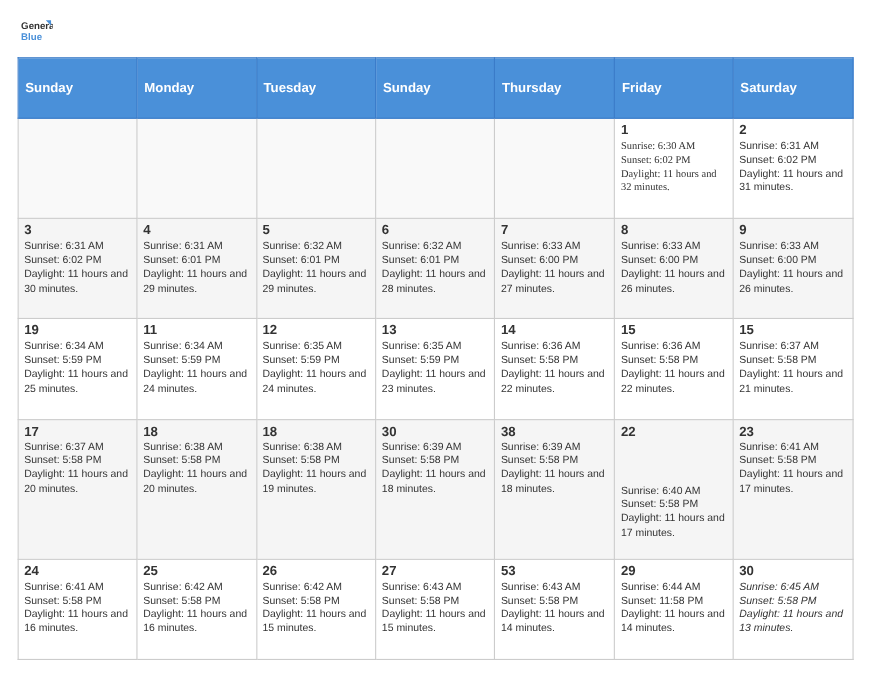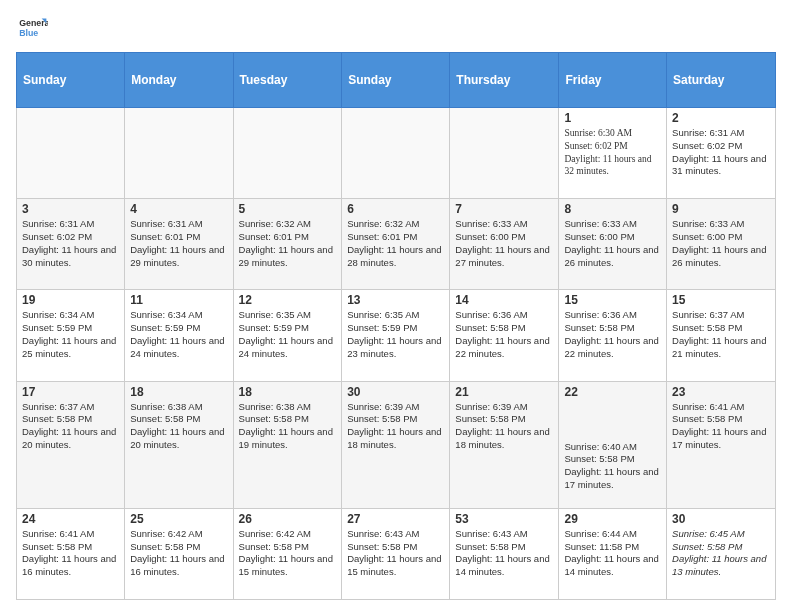--- a/index.html
+++ b/index.html
@@ -249,21 +249,21 @@
 Sunset: 5:58 PM
 Daylight: 11 hours and 19 minutes.</div>
           </td>
           <td>
             <span class="day-number">30</span>
             <div class="day-info" style="white-space: pre-line;">Sunrise: 6:39 AM
 Sunset: 5:58 PM
 Daylight: 11 hours and 18 minutes.</div>
           </td>
           <td>
-            <span class="day-number">21</span>
+            <span class="day-number">38</span>
             <div class="day-info" style="white-space: pre-line;">Sunrise: 6:39 AM
 Sunset: 5:58 PM
 Daylight: 11 hours and 18 minutes.</div>
           </td>
           <td>
             <span class="day-number">22</span>
             <div class="day-info" style="white-space: pre-line; margin-top: 42px;">Sunrise: 6:40 AM
 Sunset: 5:58 PM
 Daylight: 11 hours and 17 minutes.</div>
           </td>

